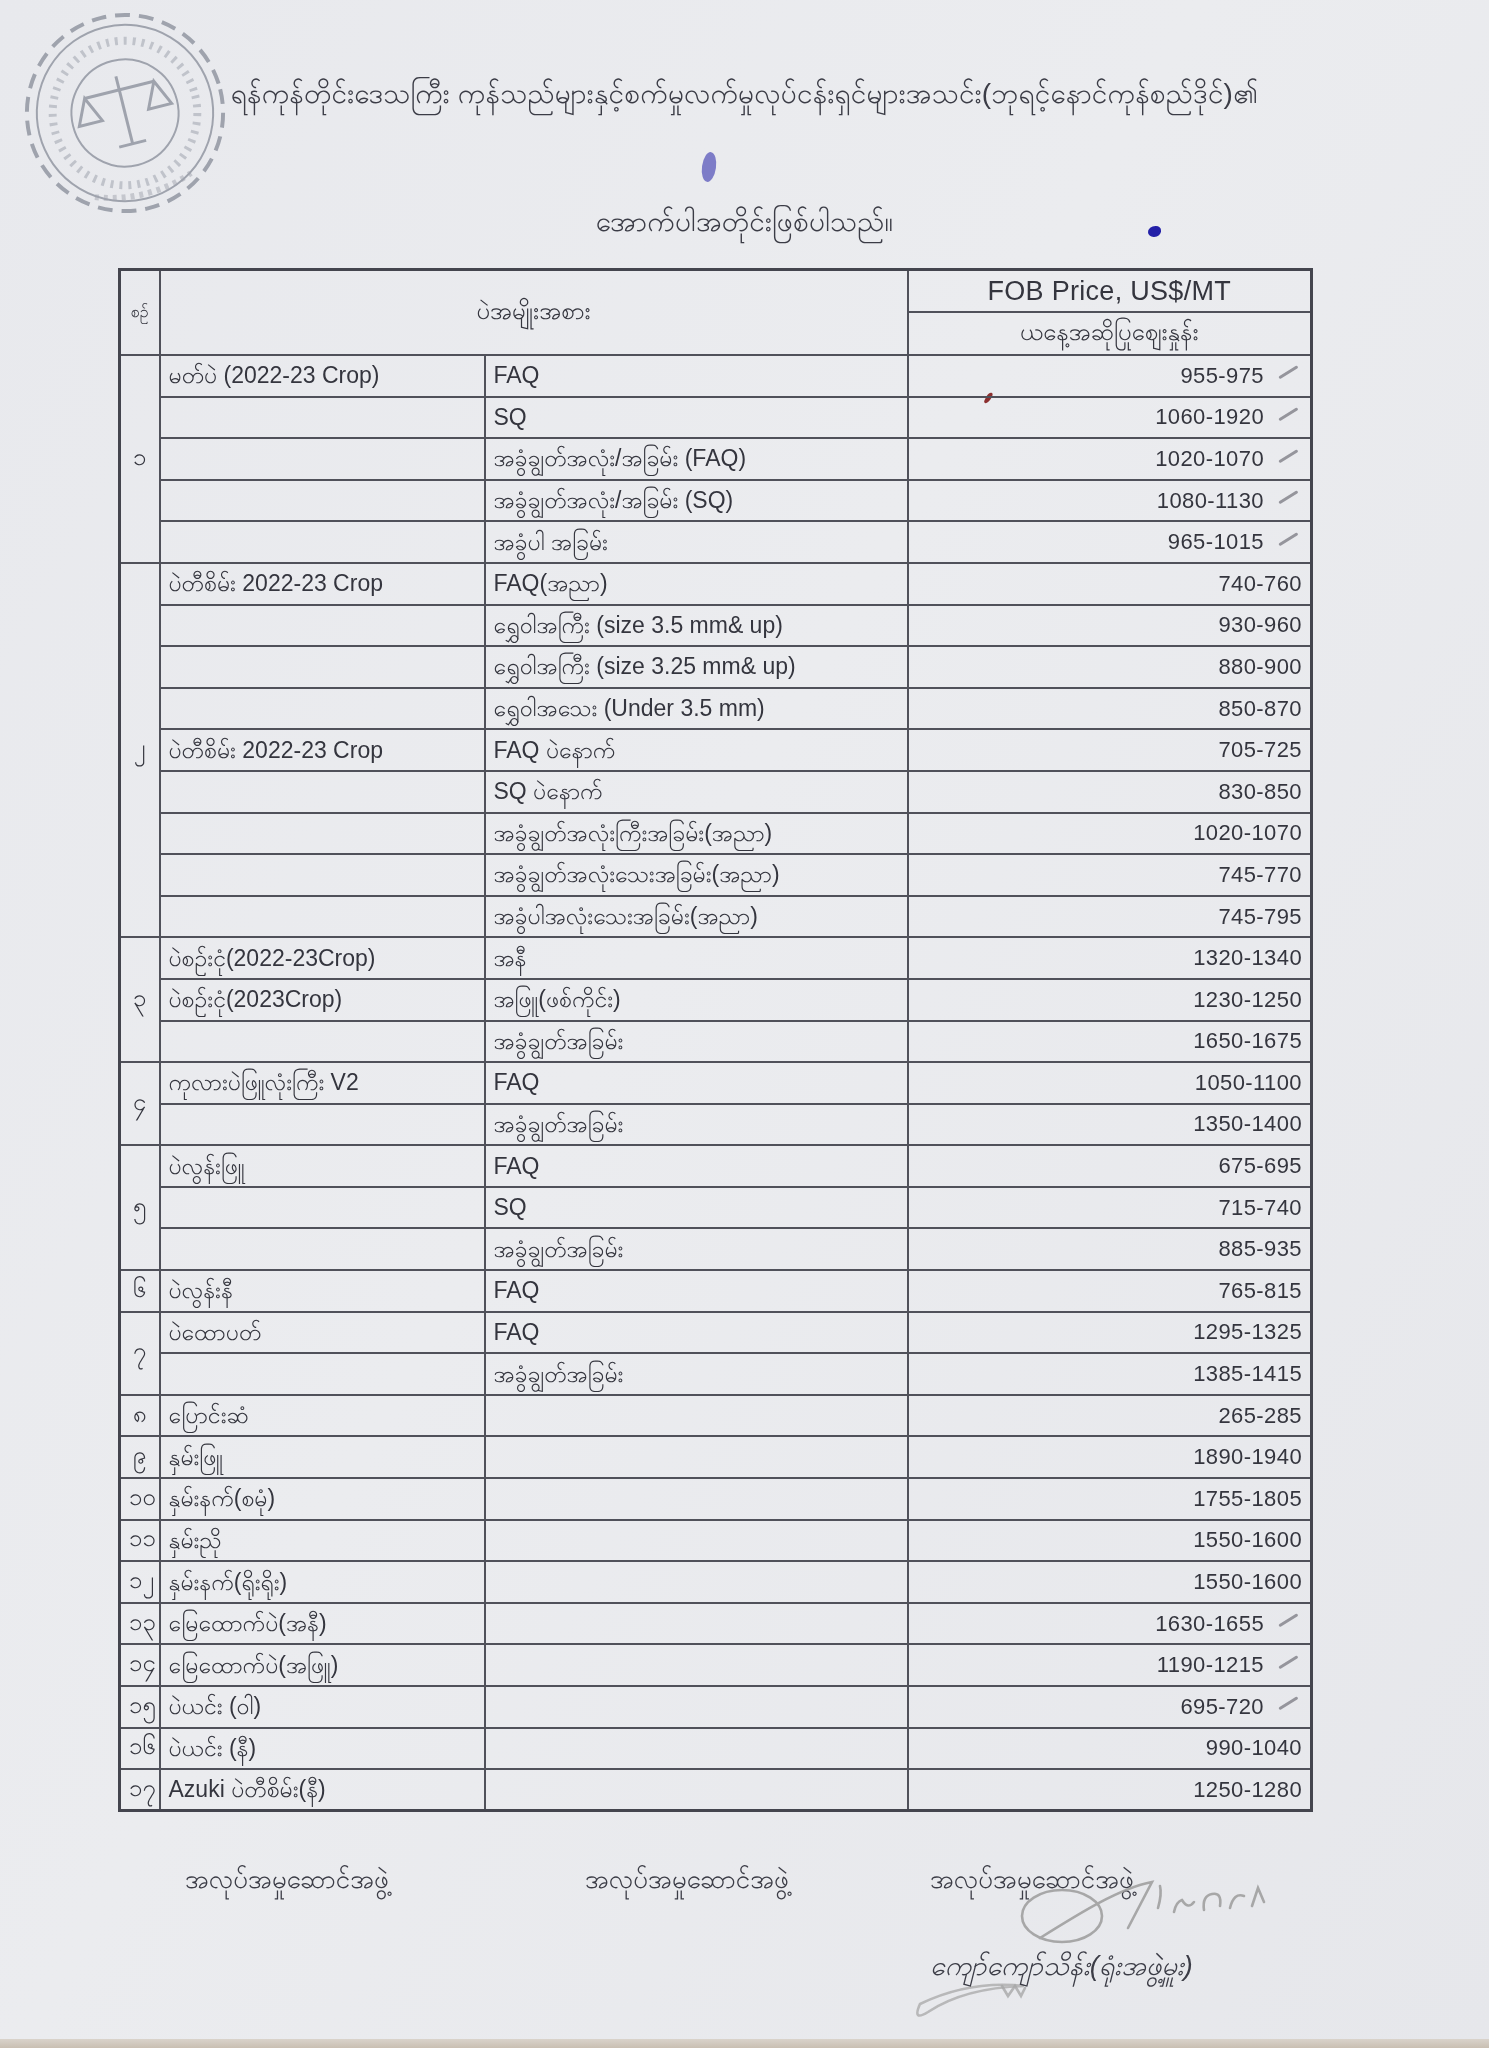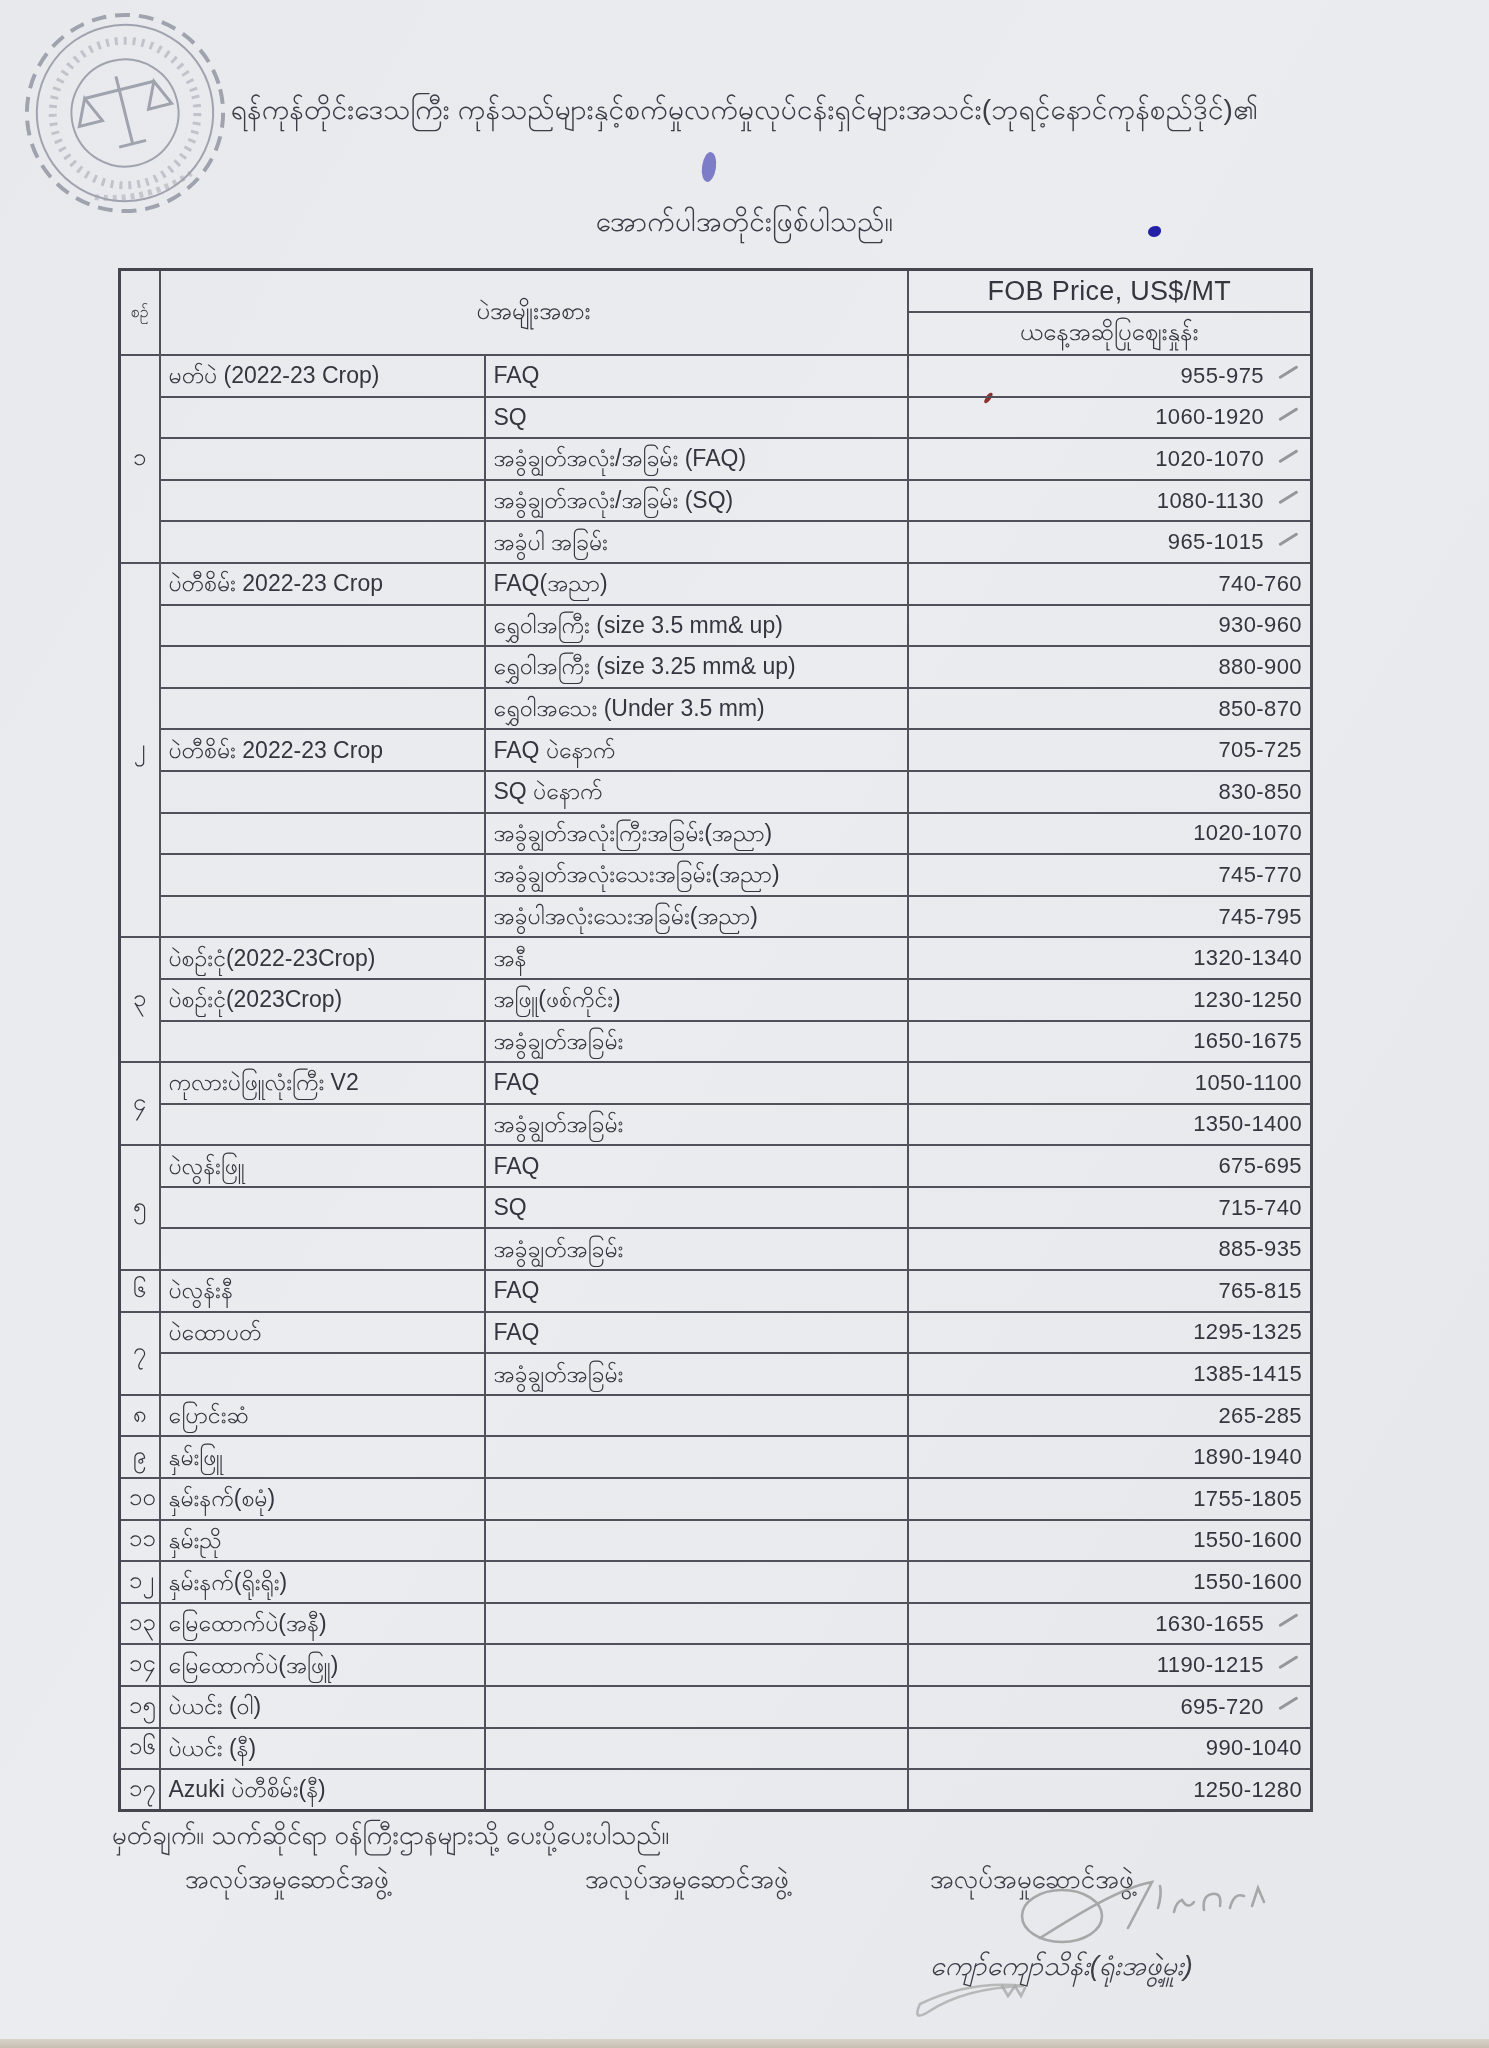--- a/index.html
+++ b/index.html
@@ -9,21 +9,21 @@
     font-family:"Liberation Sans","DejaVu Sans",sans-serif;
     color:#3b3c46;overflow:hidden;
   }
   .page::after{ 
     content:"";position:absolute;left:0;right:0;bottom:0;height:9px;
     background:linear-gradient(to bottom,#d9d3cb,#c9bfb2);
   }
   
   .title-line{position:absolute;left:0;right:0;text-align:center;
     font-size:28px;line-height:1.3;color:#3b3c46;letter-spacing:.2px;white-space:nowrap;}
-  .t1{top:92px;} .t2{top:142px;} .t3{top:204px;}
+  .t1{top:76px;} .t2{top:142px;} .t3{top:204px;}
   
   .stamp{position:absolute;left:16px;top:4px;width:218px;height:218px;opacity:.8;}
   
   .blue-dot{position:absolute;width:13px;height:11px;background:#2320a8;border-radius:60% 40% 55% 45%;}
   .blue-smudge{position:absolute;width:14px;height:30px;background:rgba(35,32,168,.55);
     border-radius:50%;transform:rotate(8deg);}
   .red-mark{position:absolute;width:5px;height:12px;background:#8c2f2f;border-radius:60% 40% 70% 30%;transform:rotate(28deg);}
   
   .price-table{
     position:absolute;left:118px;top:268px;width:1192px;
@@ -293,21 +293,20 @@
         </tr>
         <tr>
           <td class="c-no" rowspan="1">၁၇</td>
           <td class="c-group">Azuki ပဲတီစိမ်း(နီ)</td>
           <td class="c-sub"></td>
           <td class="c-price"><span>1250-1280</span></td>
         </tr>
       </tbody>
   </table>
 
-  <div class="note-line">မှတ်ချက်။ သက်ဆိုင်ရာ ဝန်ကြီးဌာနများသို့ ပေးပို့ပေးပါသည်။</div>
   <div class="committee com1">အလုပ်အမှုဆောင်အဖွဲ့</div>
   <div class="committee com2">အလုပ်အမှုဆောင်အဖွဲ့</div>
   <div class="committee com3">အလုပ်အမှုဆောင်အဖွဲ့</div>
 
   <svg class="sig-svg" viewBox="0 0 470 170">
     <g fill="none" stroke="#9b9b9b" stroke-width="2.6" stroke-linecap="round" opacity=".85">
       <ellipse cx="172" cy="48" rx="40" ry="26"></ellipse>
       <path d="M150 70 C 190 45, 230 20, 262 14 L 238 60"></path>
       <path d="M268 40 q4 -14 2 -22 m14 26 q2 -10 8 -12 q6 10 12 2 m10 8 q-2 -14 8 -16 q10 -2 8 12 m10 2 q4 -16 14 -12 m8 10 l6 -18 l6 14"></path>
       <path d="M30 136 q50 -24 104 -18 q-60 2 -96 26 q-16 10 -8 -8" opacity=".75"></path>

